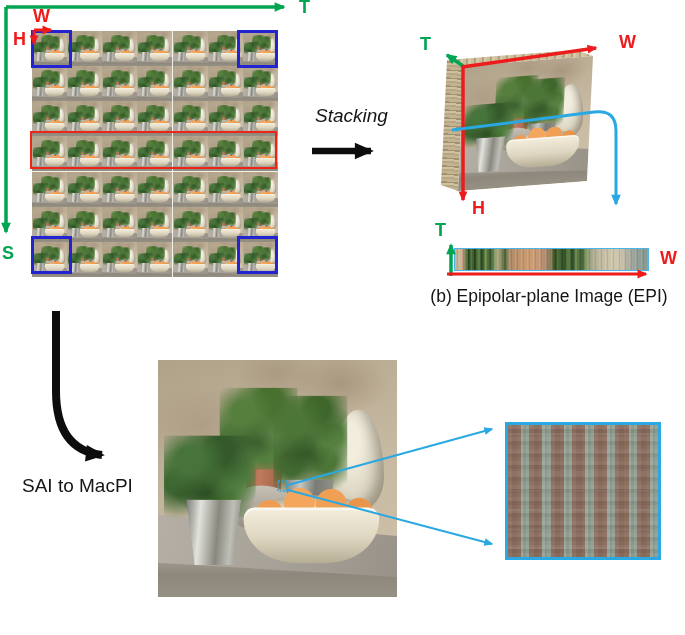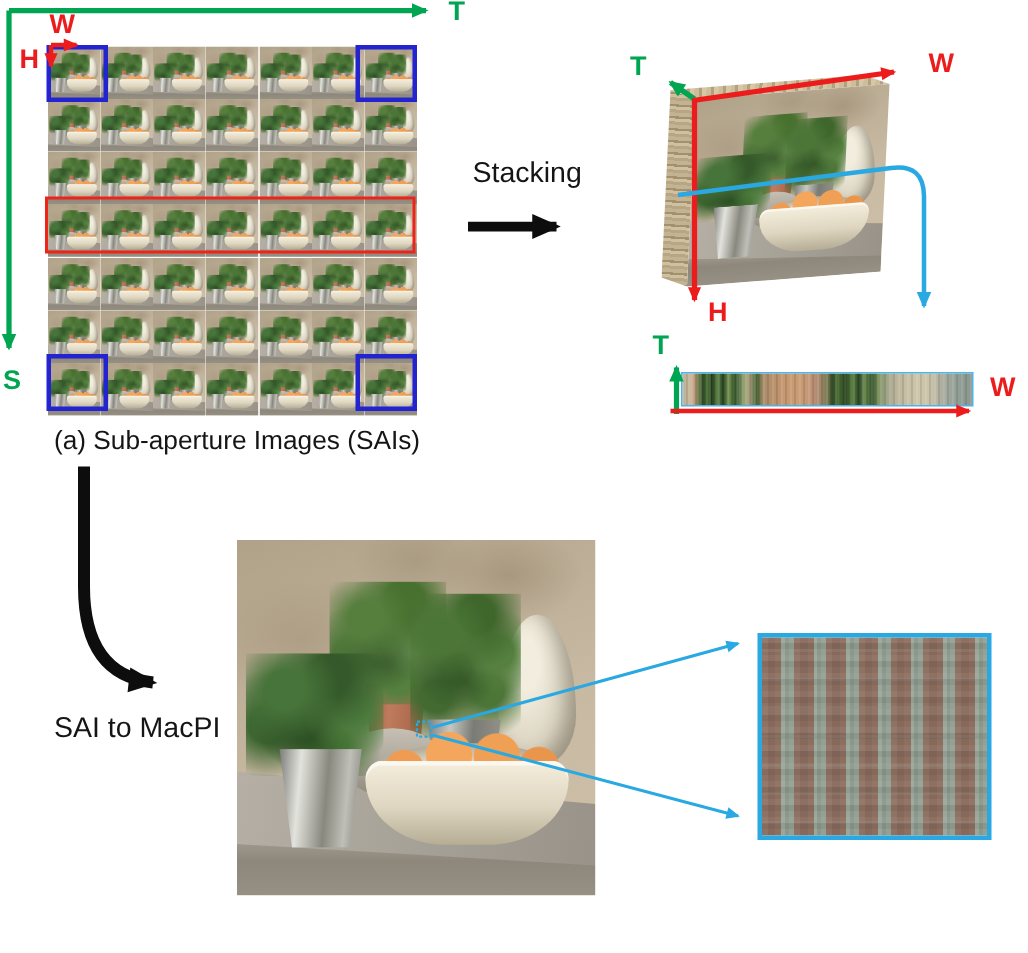--- a/index.html
+++ b/index.html
@@ -1103,25 +1103,25 @@
     <rect x="278" y="481" width="9" height="10" fill="none" class="st-cyan" stroke-width="1.5" stroke-dasharray="2,1.5"></rect>
     <path class="st-cyan" stroke-width="2" marker-end="url(#mk-cyan-s)" d="M288,485 L492,429"></path>
     <path class="st-cyan" stroke-width="2" marker-end="url(#mk-cyan-s)" d="M288,490 L492,544"></path>
   </svg>
 
   <div class="axis-lbl green" style="left:299px;top:-2px;">T</div>
   <div class="axis-lbl green" style="left:2px;top:244px;">S</div>
   <div class="axis-lbl red" style="left:33px;top:7px;">W</div>
   <div class="axis-lbl red" style="left:13px;top:30px;">H</div>
 
-  <div class="plain-lbl" style="left:315px;top:105px;">Stacking</div>
+  <div class="plain-lbl" style="left:315px;top:105px;font-style:italic;">Stacking</div>
 
   <div class="axis-lbl green" style="left:420px;top:35px;">T</div>
   <div class="axis-lbl red" style="left:619px;top:33px;">W</div>
   <div class="axis-lbl red" style="left:472px;top:199px;">H</div>
 
   <div class="axis-lbl green" style="left:435px;top:221px;">T</div>
   <div class="axis-lbl red" style="left:660px;top:249px;">W</div>
 
-  <div class="caption" style="left:12px;top:283px;width:292px;">(a) Sub-aperture Images (SAIs)</div>
-
-  <div class="plain-lbl" style="left:36px;top:475px;">SAI to MacPI</div>
+  <div class="caption" style="left:413px;top:286px;width:272px;">(b) Epipolar-plane Image (EPI)</div>
+
+  <div class="plain-lbl" style="left:22px;top:475px;">SAI to MacPI</div>
 </div>
 
 </body></html>

